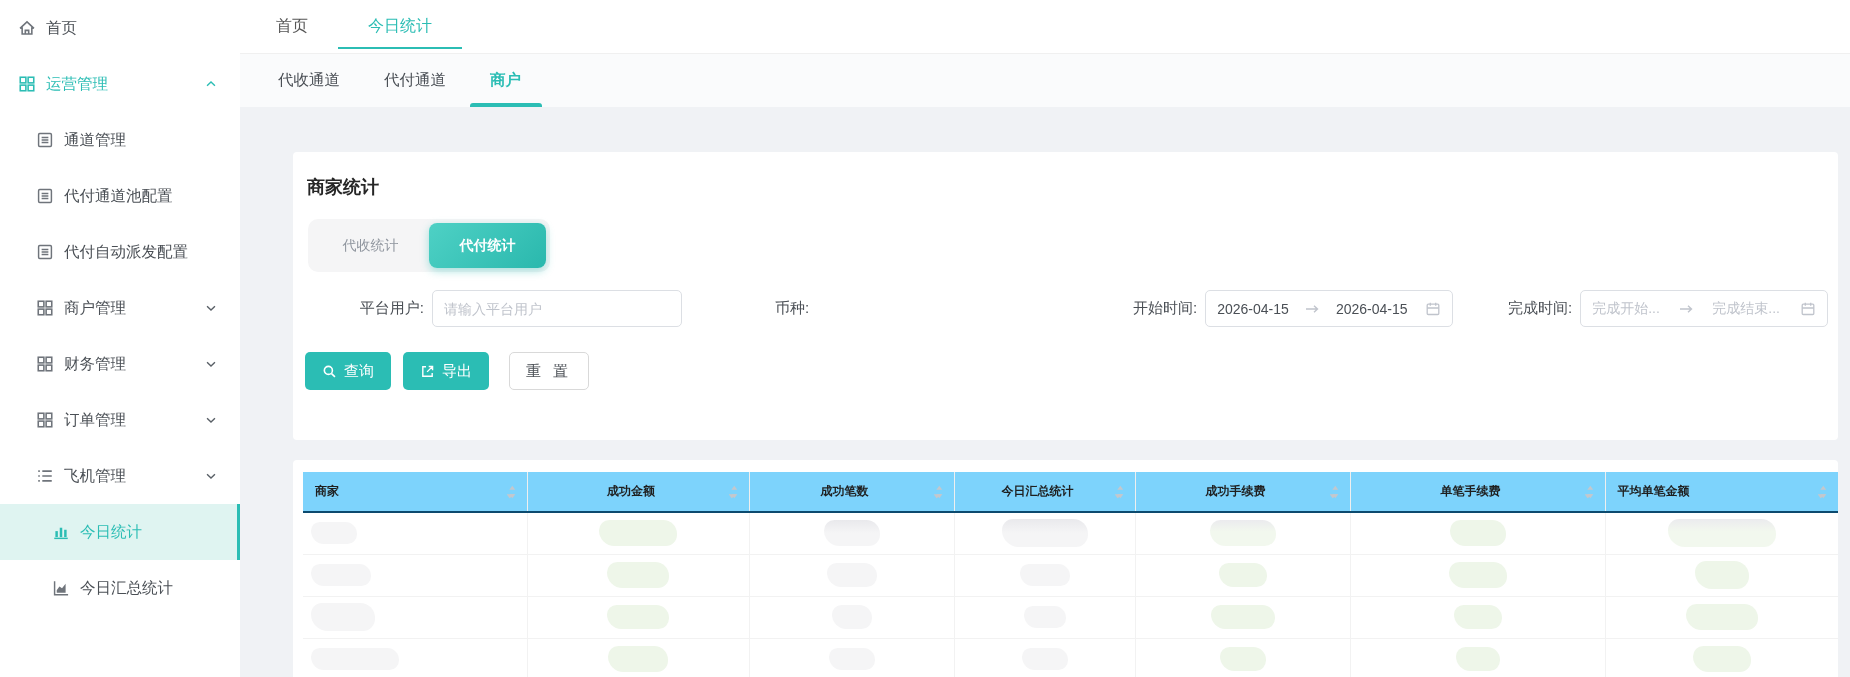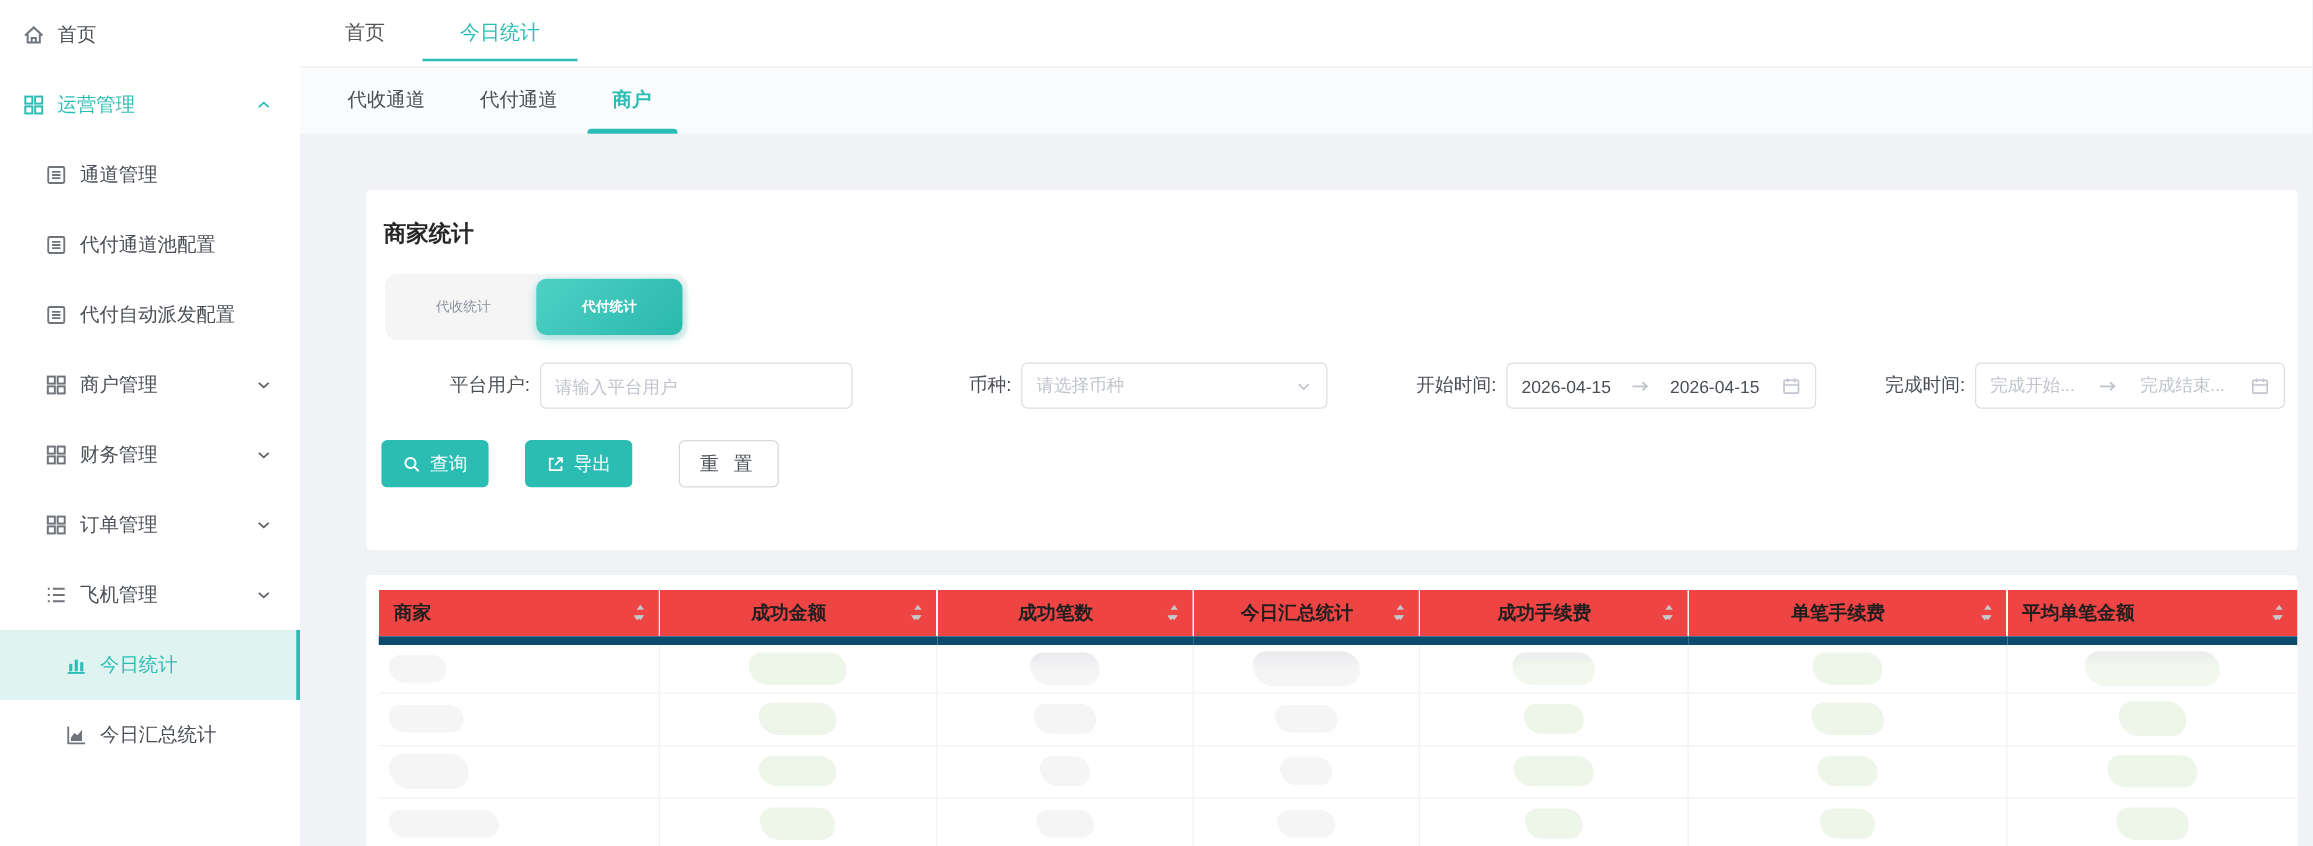--- a/index.html
+++ b/index.html
@@ -37,21 +37,21 @@
 
   
   .card{ position:absolute; background:#fff; border-radius:4px; }
   .card-filter{ left:293px; top:152px; width:1545px; height:288px; }
   .card-table{ left:293px; top:460px; width:1545px; height:230px; padding:12px 10px 0 10px; overflow:hidden; }
 
   .panel-title{ position:absolute; left:14px; top:23px; font-size:18px; font-weight:bold; color:#262626; }
 
   
   .seg{ position:absolute; left:15px; top:67px; width:242px; height:53px; background:#f5f5f6; border-radius:10px; display:flex; padding:4px; }
-  .seg-opt{ flex:1; display:flex; align-items:center; justify-content:center; font-size:11px; color:#8f959e; cursor:pointer; border-radius:8px; }
+  .seg-opt{ flex:1; display:flex; align-items:center; justify-content:center; font-size:14px; color:#8f959e; cursor:pointer; border-radius:8px; }
   .seg-opt.active{ background:linear-gradient(135deg,#4ed1c5 0%,#2ab8ad 100%); color:#fff; font-weight:bold; box-shadow:0 3px 8px rgba(43,189,180,.4); }
 
   
   .f-group{ position:absolute; top:138px; height:37px; display:flex; align-items:center; }
   .f-label{ font-size:15px; color:#4a4f55; white-space:nowrap; margin-right:8px; }
   .f-input{ height:37px; border:1px solid #dcdfe4; border-radius:5px; background:#fff; display:flex; align-items:center; padding:0 11px; font-size:14px; color:#4a4f55; }
   .f-input input{ border:none; outline:none; width:100%; font-size:14px; font-family:inherit; color:#4a4f55; background:transparent; }
   .f-input input::placeholder, .ph{ color:#c0c4cc; }
   .g-user{ left:55px; } .g-user .f-label{ width:84px; text-align:right; margin-right:0; padding-right:8px;}
   .g-user .f-input{ width:250px;justify-content:center; }
@@ -62,26 +62,26 @@
   .range{ width:248px; justify-content:space-between; }
   .range .d-val{ white-space:nowrap; }
   .range .d-arrow{ color:#c0c4cc; display:inline-flex; width:16px; height:16px; margin:0 2px; }
   .cal-icon{ color:#c0c4cc; display:inline-flex; width:16px; height:16px; margin-left:4px; flex:none;}
   .sel-arrow{ color:#c0c4cc; display:inline-flex; width:14px; height:14px; flex:none;}
 
   
   .actions{ position:absolute; left:12px; top:200px; display:flex; }
   .btn{ height:38px; border-radius:5px; display:flex; align-items:center; justify-content:center; font-size:15px; cursor:pointer; border:1px solid transparent; }
   .btn .b-icon{ width:15px; height:15px; display:inline-flex; margin-right:7px; }
-  .btn-primary{ background:var(--accent); color:#fff; width:86px; margin-right:29px; }
+  .btn-primary{ background:var(--accent); color:#fff; width:86px; margin-right:12px; }
   .btn-plain{ background:#fff; color:#4a4f55; border-color:#d9d9d9; width:80px; margin-left:8px; letter-spacing:4px; }
 
   
   .tbl{ width:100%; border-collapse:collapse; table-layout:fixed; }
-  .tbl th{ background:#ef4444; height:40px; font-size:15px; font-weight:bold; color:#1f1f1f; position:relative; border-right:1px solid #efefef; border-bottom:7px solid #0c4a6e; padding:0 26px 0 12px; }
+  .tbl th{ background:#7dd3fc; height:40px; font-size:12px; font-weight:bold; color:#1f1f1f; position:relative; border-right:1px solid #efefef; border-bottom:2px solid #0c4a6e; padding:0 26px 0 12px; }
   .tbl th:last-child{ border-right:none; }
   .tbl th .sort{ position:absolute; right:9px; top:50%; transform:translateY(-50%); width:11px; height:15px; color:#c4c7cc; display:inline-flex; }
   .tbl td{ height:42px; border-right:1px solid #f2f2f2; border-bottom:1px solid #f2f2f2; padding:0 8px; }
   .tbl td:last-child{ border-right:none; }
   .blob{ border-radius:12px 16px 13px 18px; }
   .blob.gray{ background:#f5f5f6; }
   .blob.green{ background:#eef6e9; }
   .blob.cap{ background:linear-gradient(180deg,#ebebee 0%,#f2f8ee 45%); }
   .blob.gray.cap{ background:linear-gradient(180deg,#e9e9ec 0%,#f5f5f6 50%); }
   .b-wrap{ display:flex; justify-content:center; } .b-wrap.left{ justify-content:flex-start; }
@@ -246,28 +246,20 @@
 
   <div class="f-group g-user">
     <span class="f-label">平台用户:</span>
     <div class="f-input">
       <input placeholder="请输入平台用户" style="">
     </div>
   </div>
 
   <div class="f-group g-currency">
     <span class="f-label">币种:</span>
-    <div class="f-input">
-      <span class="ph">请选择币种</span>
-      <span class="sel-arrow">
-          <svg viewBox="0 0 16 16" fill="none" stroke="currentColor" stroke-width="1.5">
-            <path d="M3.5 6l4.5 4.5L12.5 6"></path>
-          </svg>
-        </span>
-    </div>
   </div>
 
   <div class="f-group g-start">
     <span class="f-label">开始时间:</span>
     <div class="f-input range">
       <span class="d-val">2026-04-15</span>
       <span class="d-arrow">
           <svg viewBox="0 0 16 16" fill="none" stroke="currentColor" stroke-width="1.4">
             <path d="M2 8h11M10 4.8L13.5 8 10 11.2"></path>
           </svg>

